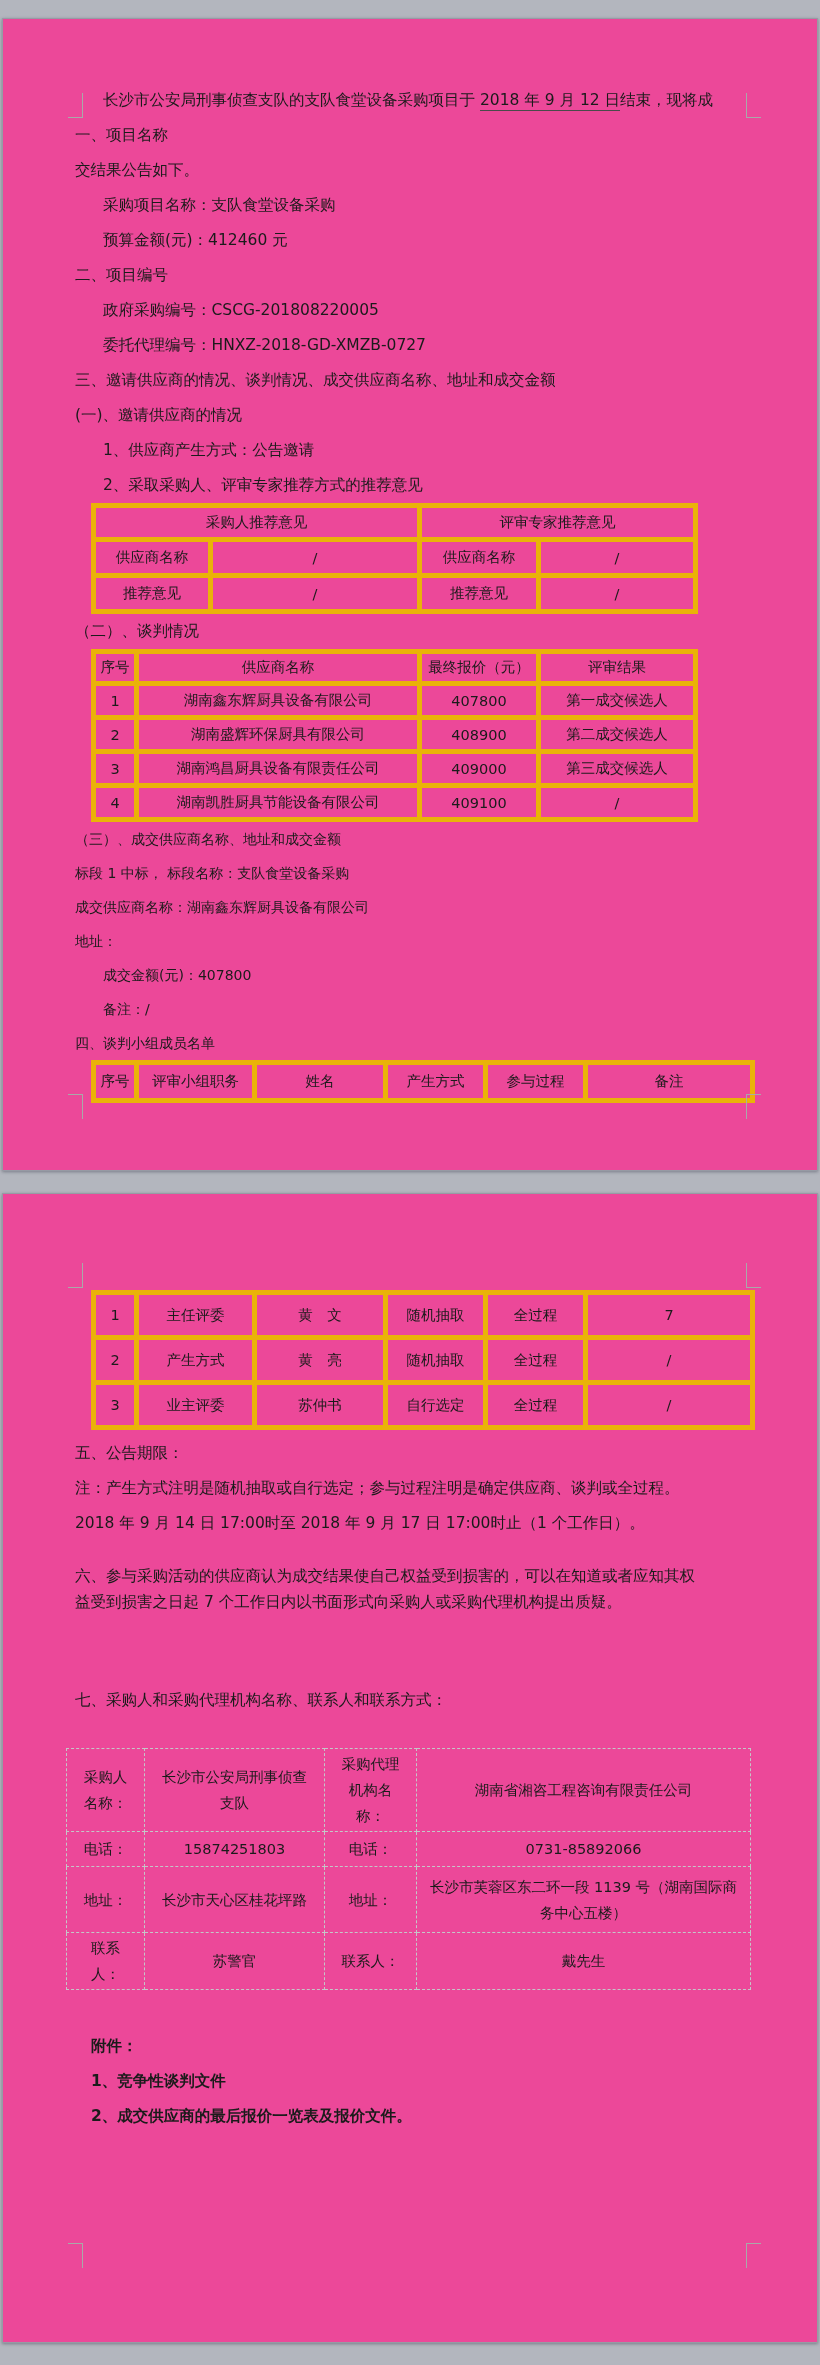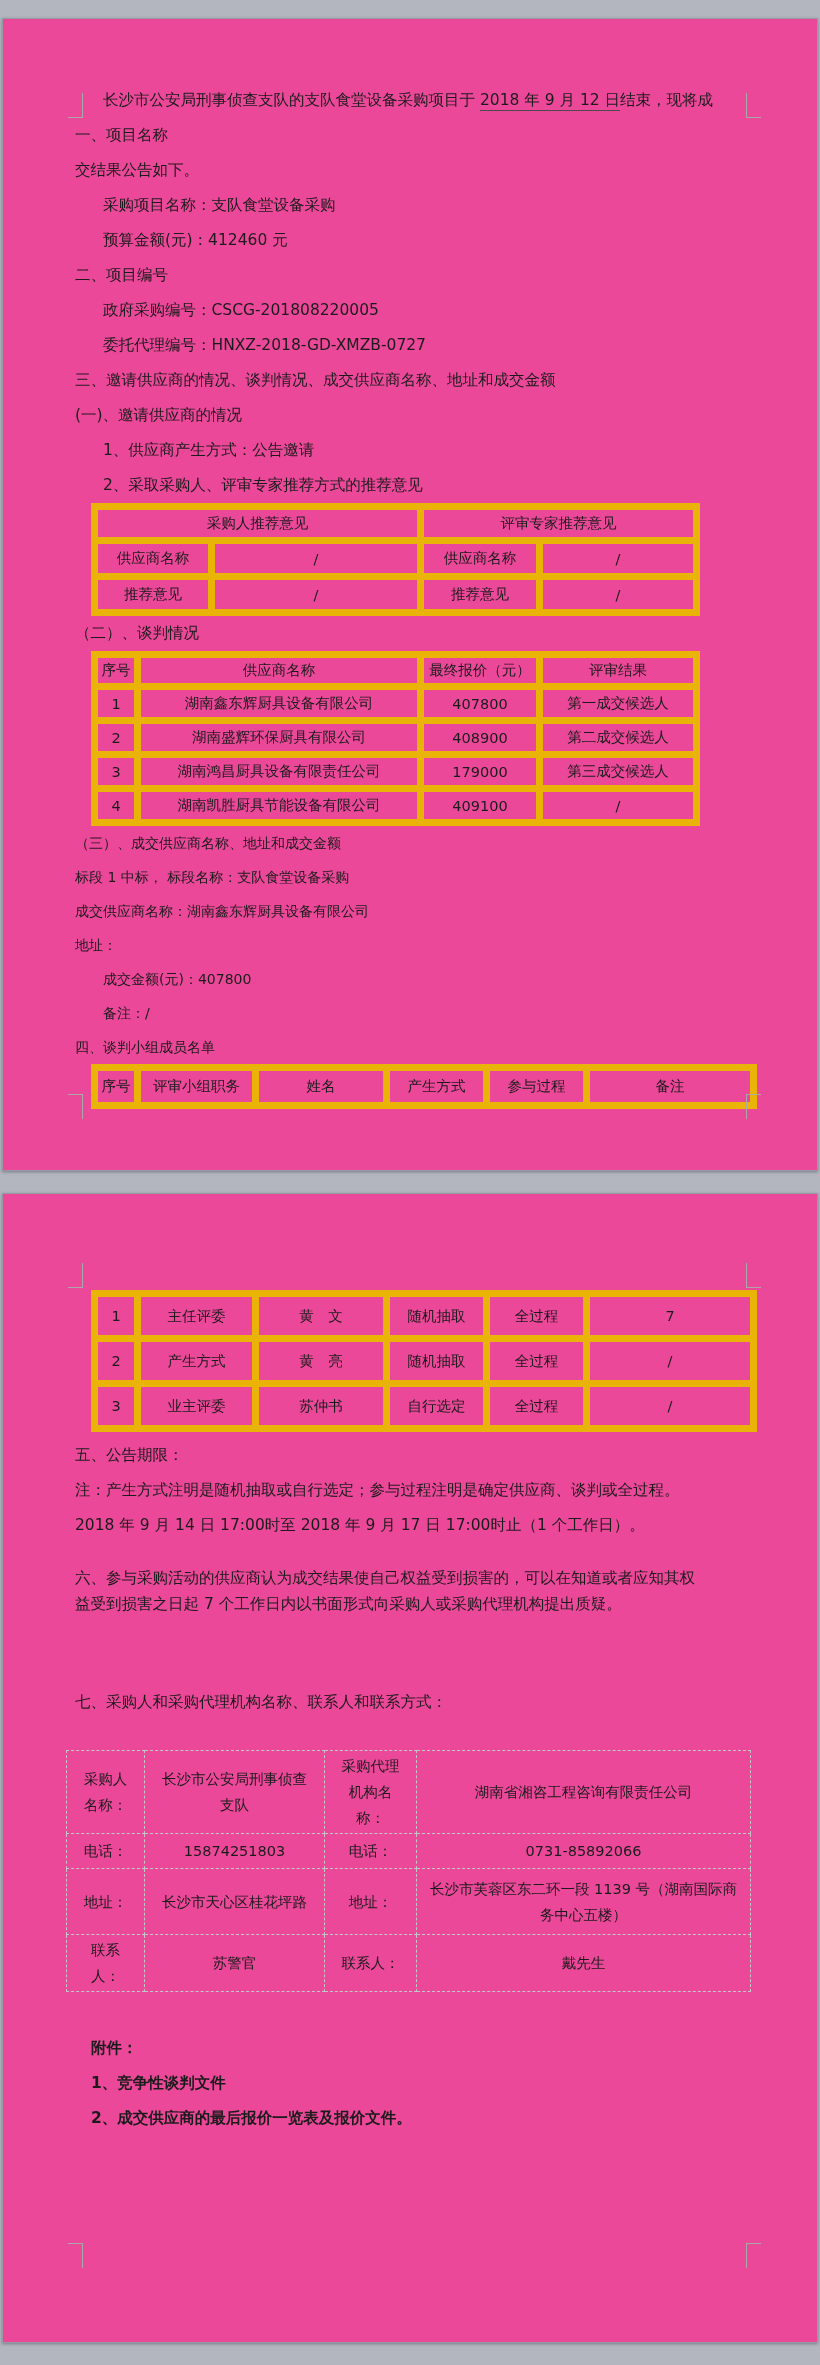--- a/index.html
+++ b/index.html
@@ -39,21 +39,21 @@
   .ln34{height:34px;line-height:34px;font-size:14px;white-space:nowrap;}
   .ln26{height:26px;line-height:26px;font-size:15.5px;white-space:nowrap;}
   .ind{padding-left:28px;}
   .ind16{padding-left:16px;}
   .bold{font-weight:bold;}
   .udate{border-bottom:1px solid #4a4a4a;padding-bottom:1px;}
 
   
   table{border-collapse:collapse;table-layout:fixed;}
   .tbl{margin-left:16px;font-size:14.5px;text-align:center;}
-  .tbl td{border:7px solid #eab308;padding:0;overflow:hidden;white-space:nowrap;}
+  .tbl td{border:5px solid #eab308;padding:0;overflow:hidden;white-space:nowrap;}
   .t-rec{width:602px;}
   .t-rec .hrow td{border-bottom-width:2px;}
   .t-neg{width:602px;}
   .t-panel{width:659px;}
   .h32{height:32px;} .h34{height:34px;} .h36{height:36px;} .h38{height:38px;} .h45{height:45px;}
 
   
   .t-contact{
     width:684px;margin-left:-9px;margin-top:30px;
     font-size:14.5px;
@@ -152,21 +152,21 @@
         </tr>
         <tr class="h34">
           <td>2</td>
           <td>湖南盛辉环保厨具有限公司</td>
           <td>408900</td>
           <td>第二成交候选人</td>
         </tr>
         <tr class="h34">
           <td>3</td>
           <td>湖南鸿昌厨具设备有限责任公司</td>
-          <td>179000</td>
+          <td>409000</td>
           <td>第三成交候选人</td>
         </tr>
         <tr class="h34">
           <td>4</td>
           <td>湖南凯胜厨具节能设备有限公司</td>
           <td>409100</td>
           <td>/</td>
         </tr>
       </tbody>
         </table>

